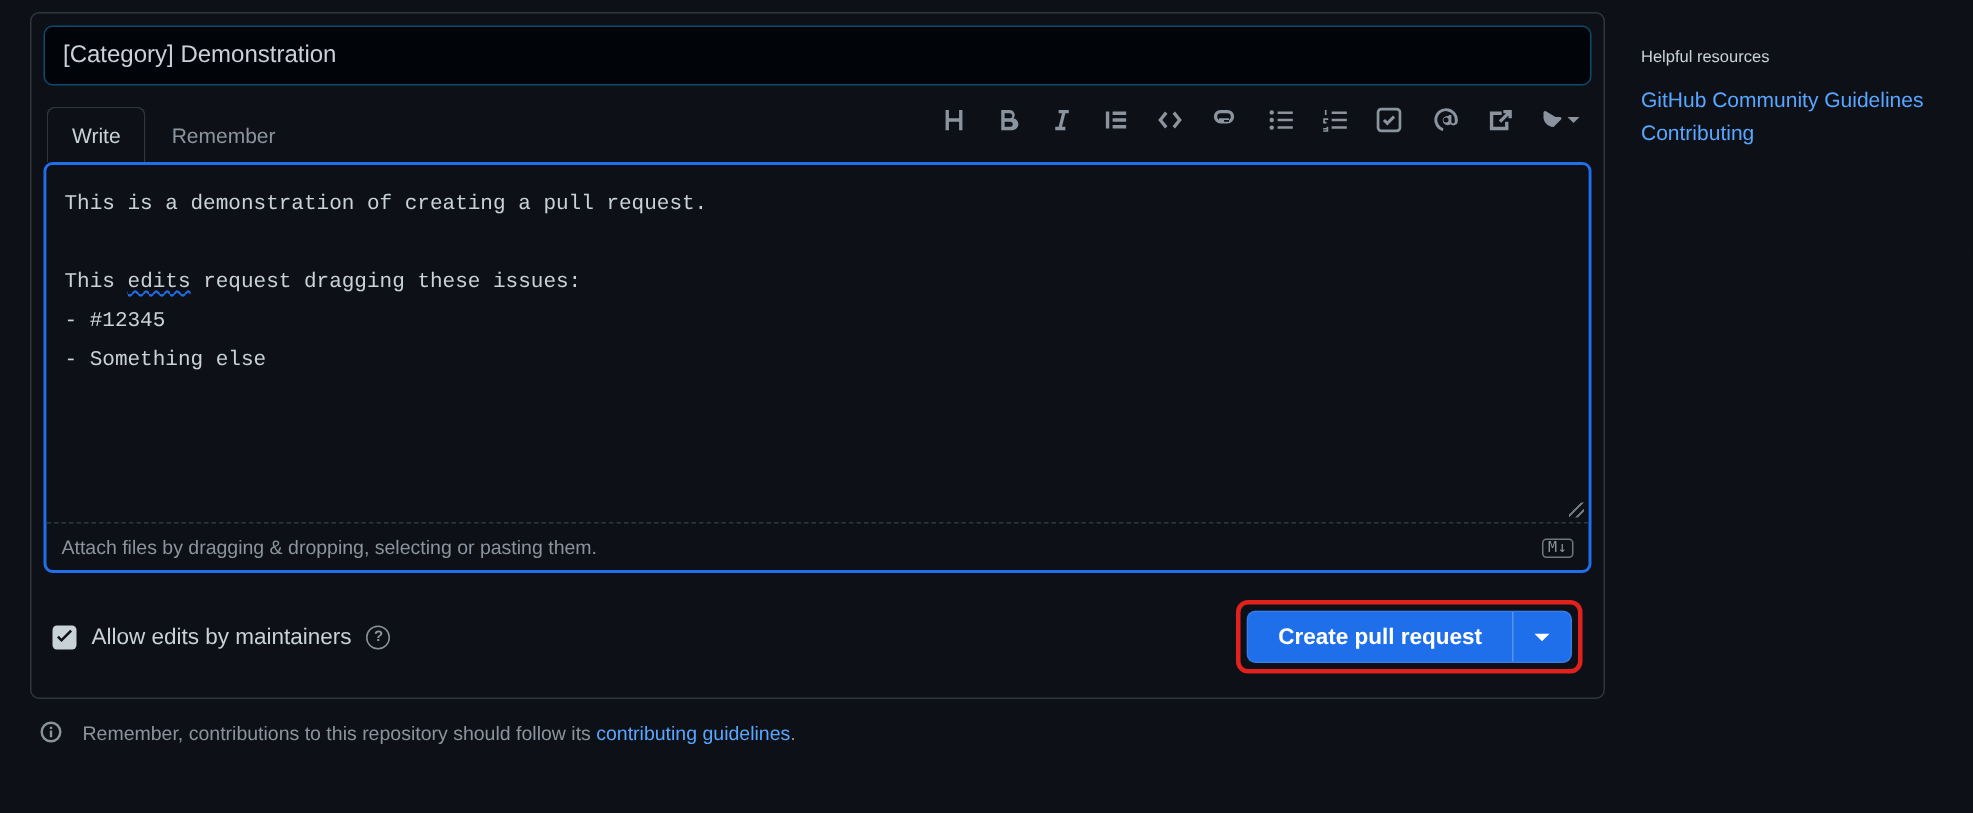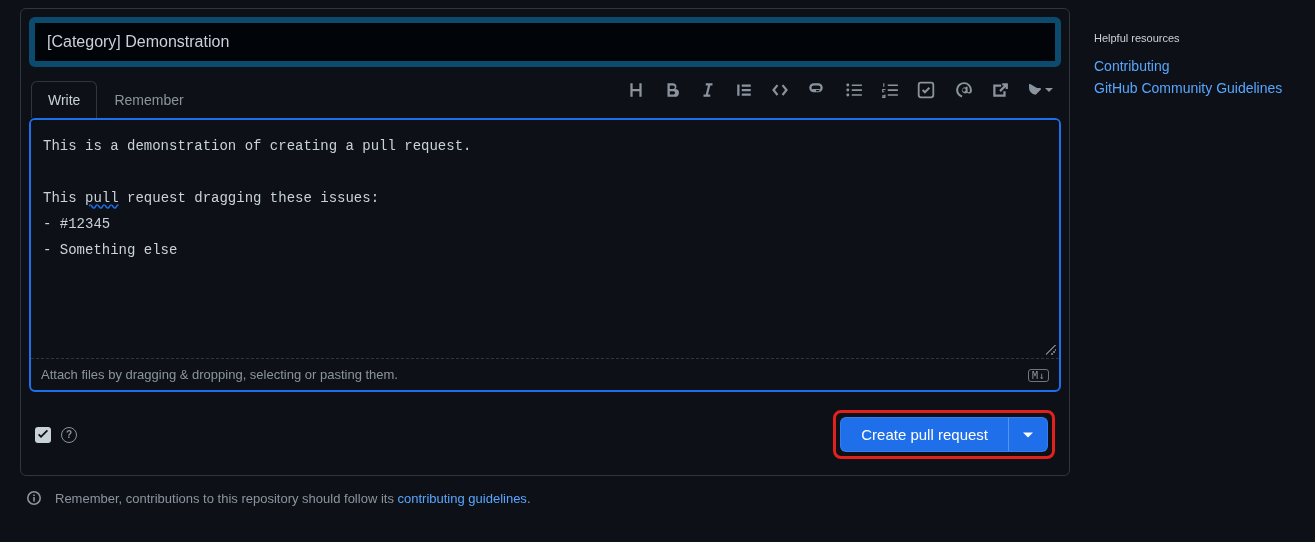--- a/index.html
+++ b/index.html
@@ -26,21 +26,21 @@
     }
     .card {
       border: 1px solid #30363d;
       border-radius: 6px;
       background: #0d1117;
       padding: 8px 8px 16px 8px;
     }
     .title-input {
       width: 100%;
       background: #010409;
-      border: 6px solid #0c4a6e;
+      border: 1px solid #0c4a6e;
       border-radius: 6px;
       color: #c9d1d9;
       font-size: 16px;
       padding: 10px 12px;
       outline: none;
     }
     .tab-row {
       display: flex;
       align-items: flex-start;
       justify-content: space-between;
@@ -157,21 +157,21 @@
     .split-btn {
       display: flex;
       background: #1f6feb;
       border-radius: 6px;
       overflow: hidden;
       border: 1px solid rgba(255,255,255,0.1);
     }
     .split-main {
       color: #fff;
       font-size: 15px;
-      font-weight: 400;
+      font-weight: 700;
       padding: 8px 20px;
       border: none;
       background: transparent;
       cursor: pointer;
     }
     .split-caret {
       border-left: 1px solid rgba(255,255,255,0.25);
       padding: 8px 14px;
       display: flex; align-items: center; justify-content: center;
       cursor: pointer;
@@ -313,37 +313,38 @@
                   <path d="M0 2l4 4 4-4z"></path>
                 </svg>
               </span>
           </div>
         </div>
       </div>
 
       <div class="body-wrap">
         <div class="body-editable" contenteditable="true" style=""><span>This is a demonstration of creating a pull request.</span>
 
-<span>This </span><span class="spellwave">pull</span><span> request dragging these issues:</span>
+<span>This </span><span class="spellwave">edits</span><span> request dragging these issues:</span>
 <span>- #12345</span>
 <span>- Something else</span></div>
         <div class="resize-handle"></div>
         <div class="attach-row">
           <span>Attach files by dragging &amp; dropping, selecting or pasting them.</span>
           <span class="md-badge">M↓</span>
         </div>
       </div>
 
       <div class="actions">
         <label class="allow-edits">
           <span class="checkbox">
               <svg viewBox="0 0 12 12">
                 <path d="M1 6l3 3 7-7-1.2-1.2L4 6.6 2.2 4.8z"></path>
               </svg>
             </span>
+          <span>Allow edits by maintainers</span>
           <span class="info-circ">?</span>
         </label>
 
         <div class="create-wrap">
           <div class="split-btn">
             <button class="split-main">Create pull request</button>
             <span class="split-caret">
                 <svg viewBox="0 0 8 8">
                   <path d="M0 2l4 4 4-4z"></path>
                 </svg>
@@ -358,16 +359,16 @@
           <path d="M8 1a7 7 0 100 14A7 7 0 008 1zm0 1.6A5.4 5.4 0 112.6 8 5.4 5.4 0 018 2.6zM7.2 4.5h1.6V6H7.2zm0 2.5h1.6v4.5H7.2z"></path>
         </svg>
       <span>
         <span>Remember, contributions to this repository should follow its </span><a href="#">contributing guidelines</a><span>.</span>
       </span>
     </div>
   </div>
 
   <div class="sidebar">
     <div class="sidebar-title">Helpful resources</div>
+    <a href="#">GitHub Community Guidelines</a>
     <a href="#">Contributing</a>
-    <a href="#">GitHub Community Guidelines</a>
   </div>
 </div>
 
 </body></html>

